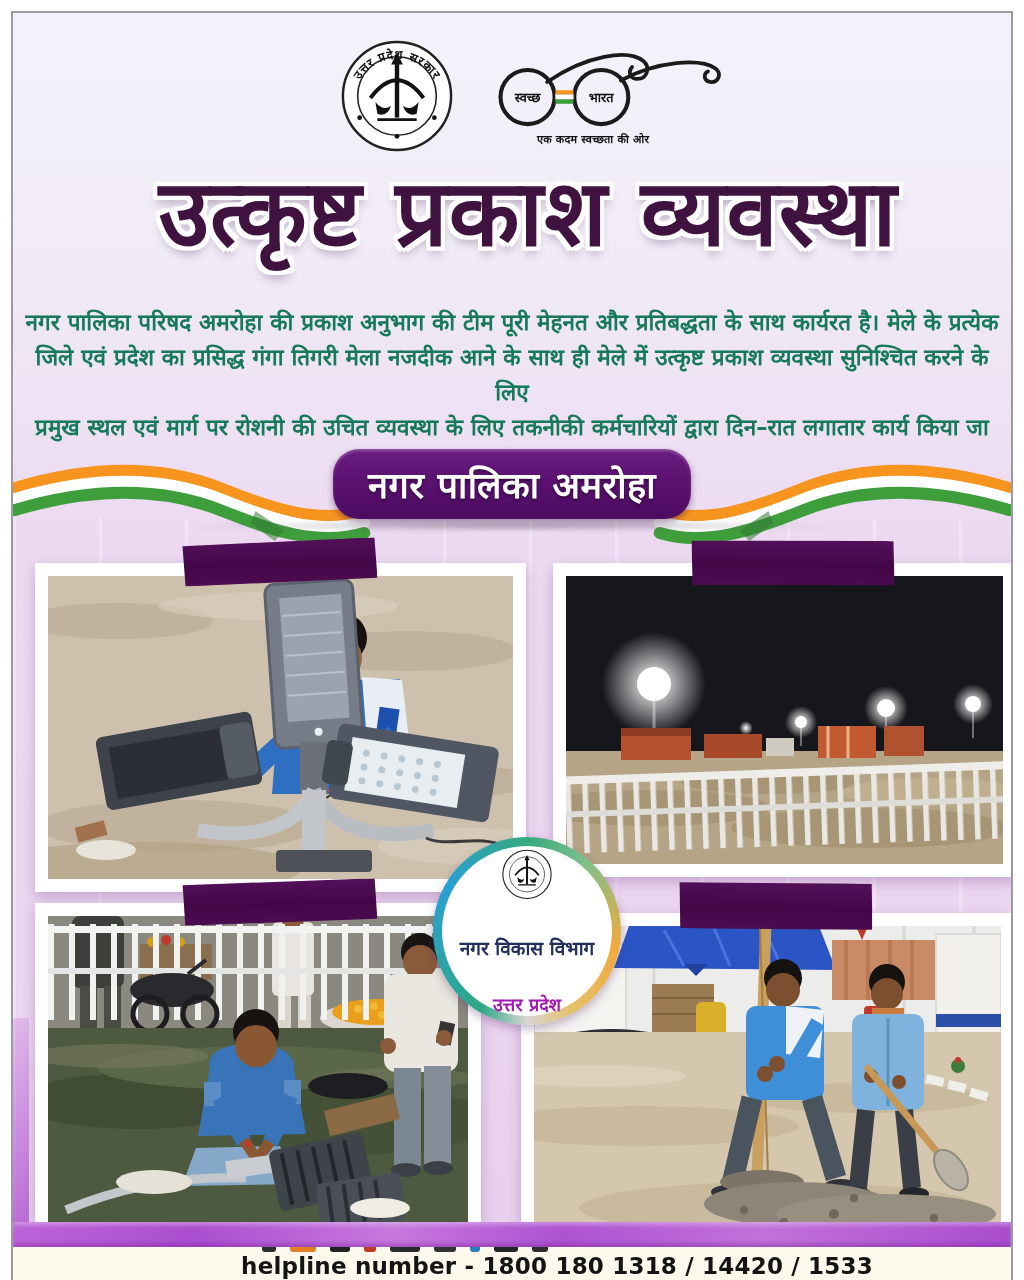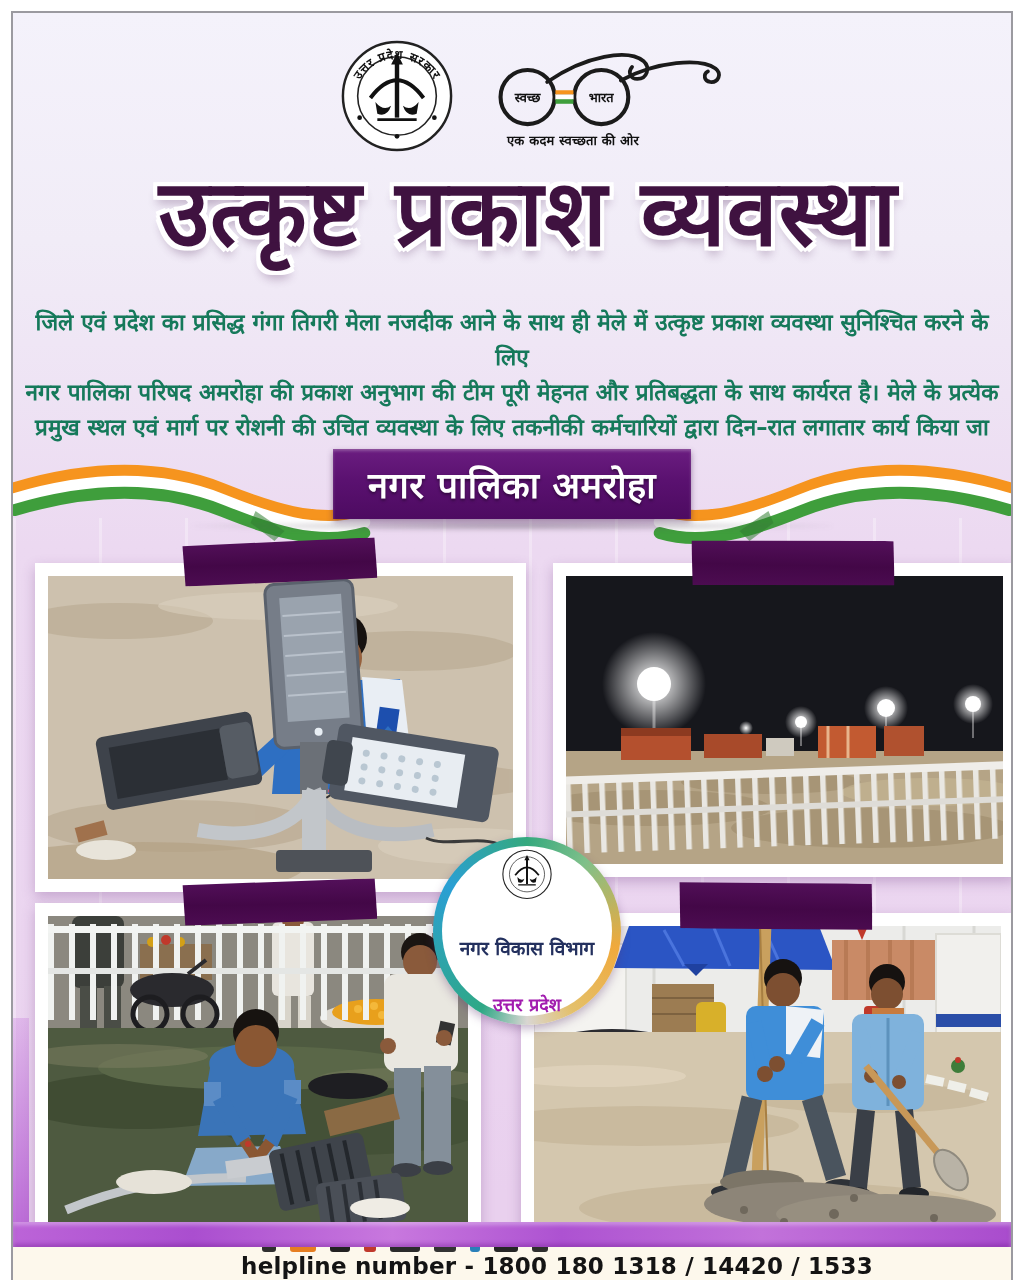--- a/index.html
+++ b/index.html
@@ -11,41 +11,41 @@
   
   .streaks{position:absolute;left:0;right:0;top:505px;height:710px;pointer-events:none;
     background:repeating-linear-gradient(90deg,rgba(255,255,255,.30) 0 3px,rgba(255,255,255,0) 3px 86px);}
   .left-vignette{position:absolute;left:0;top:1005px;width:16px;height:205px;
     background:linear-gradient(180deg,rgba(188,99,216,.25),rgba(173,76,208,.75));}
 
   
   .logos{position:absolute;top:18px;left:0;width:100%;height:130px;}
   .up-seal{position:absolute;left:325px;top:6px;width:118px;height:118px;}
   .swachh{position:absolute;left:468px;top:16px;width:248px;height:82px;}
-  .swachh-tagline{position:absolute;left:470px;top:100px;width:180px;text-align:center;
-    font-size:13px;font-weight:bold;color:#101010;letter-spacing:.2px;}
+  .swachh-tagline{position:absolute;left:490px;top:100px;width:180px;text-align:center;
+    font-size:11px;font-weight:bold;color:#101010;letter-spacing:.2px;}
 
   
   .title{position:absolute;top:150px;left:16px;width:100%;text-align:center;
     font-size:92px;font-weight:bold;color:#3f1240;letter-spacing:1px;line-height:1.1;
     text-shadow:-4px -4px 0 #fff,4px -4px 0 #fff,-4px 4px 0 #fff,4px 4px 0 #fff,
                 0 -4px 0 #fff,0 4px 0 #fff,-4px 0 0 #fff,4px 0 0 #fff,0 8px 10px rgba(70,25,80,.30);}
 
   
   .intro{position:absolute;top:292px;left:12px;right:12px;text-align:center;
     color:#15795a;font-weight:bold;font-size:22.5px;line-height:35px;}
 
   
   .ribbon-svg{position:absolute;left:0;top:428px;width:100%;height:120px;}
   .banner-shadow{position:absolute;left:50%;top:508px;width:640px;height:10px;margin-left:-320px;
     background:radial-gradient(ellipse at center,rgba(90,80,95,.45),rgba(90,80,95,0) 75%);filter:blur(2px);}
   .banner-box{position:absolute;left:50%;top:436px;width:358px;height:70px;margin-left:-179px;
     background:linear-gradient(180deg,#6b1d80,#5a1170 45%,#4d0b61);
     box-shadow:0 3px 6px rgba(60,20,70,.45), inset 0 2px 3px rgba(255,255,255,.25);
-    display:flex;align-items:center;justify-content:center;}
+    display:flex;align-items:center;justify-content:center;border-radius:26px;}
   .banner-box span{color:#fff;font-size:36px;font-weight:bold;letter-spacing:.5px;
     text-shadow:0 2px 3px rgba(0,0,0,.4);}
 
   
   .photo{position:absolute;background:#fff;box-shadow:0 5px 12px rgba(110,60,130,.30);}
   .photo svg{display:block;}
   .p1{left:22px;top:550px;padding:13px;}
   .p2{left:540px;top:550px;padding:13px;}
   .p3{left:22px;top:890px;padding:13px;}
   .p4{left:508px;top:900px;padding:13px;}
@@ -121,22 +121,22 @@
         </g>
         <text x="62" y="69" text-anchor="middle" font-size="17" font-weight="bold" fill="#111">स्वच्छ</text>
         <text x="160" y="69" text-anchor="middle" font-size="17" font-weight="bold" fill="#111">भारत</text>
       </svg>
       <div class="swachh-tagline">एक कदम स्वच्छता की ओर</div>
     </div>
 
     <div class="title">उत्कृष्ट प्रकाश व्यवस्था</div>
 
     <div class="intro">
+      <div>नगर पालिका परिषद अमरोहा की प्रकाश अनुभाग की टीम पूरी मेहनत और प्रतिबद्धता के साथ कार्यरत है।  मेले के प्रत्येक</div>
       <div>जिले एवं प्रदेश का प्रसिद्ध गंगा तिगरी मेला नजदीक आने के साथ ही मेले में उत्कृष्ट प्रकाश व्यवस्था सुनिश्चित करने के लिए</div>
-      <div>नगर पालिका परिषद अमरोहा की प्रकाश अनुभाग की टीम पूरी मेहनत और प्रतिबद्धता के साथ कार्यरत है।  मेले के प्रत्येक</div>
       <div>प्रमुख स्थल एवं मार्ग पर रोशनी की उचित व्यवस्था के लिए तकनीकी कर्मचारियों द्वारा दिन–रात लगातार कार्य किया जा रहा है।</div>
     </div>
 
     <svg class="ribbon-svg" viewBox="0 0 1000 120" preserveAspectRatio="none">
       <g fill="none" stroke-linecap="round">
         <path d="M2,47 C80,24 150,24 210,48 C255,66 305,84 352,70" stroke="#f6941e" stroke-width="12"></path>
         <path d="M2,58 C80,35 150,35 210,59 C255,77 305,95 352,81" stroke="#ffffff" stroke-width="12"></path>
         <path d="M2,69 C80,46 150,46 210,70 C255,88 305,106 352,92" stroke="#3f9e3c" stroke-width="12"></path>
         <polygon points="243,70 272,90 262,100 238,82" fill="#2f7d2f" opacity=".55"></polygon>
         <path d="M998,47 C920,24 850,24 790,48 C745,66 695,84 648,70" stroke="#f6941e" stroke-width="12"></path>

